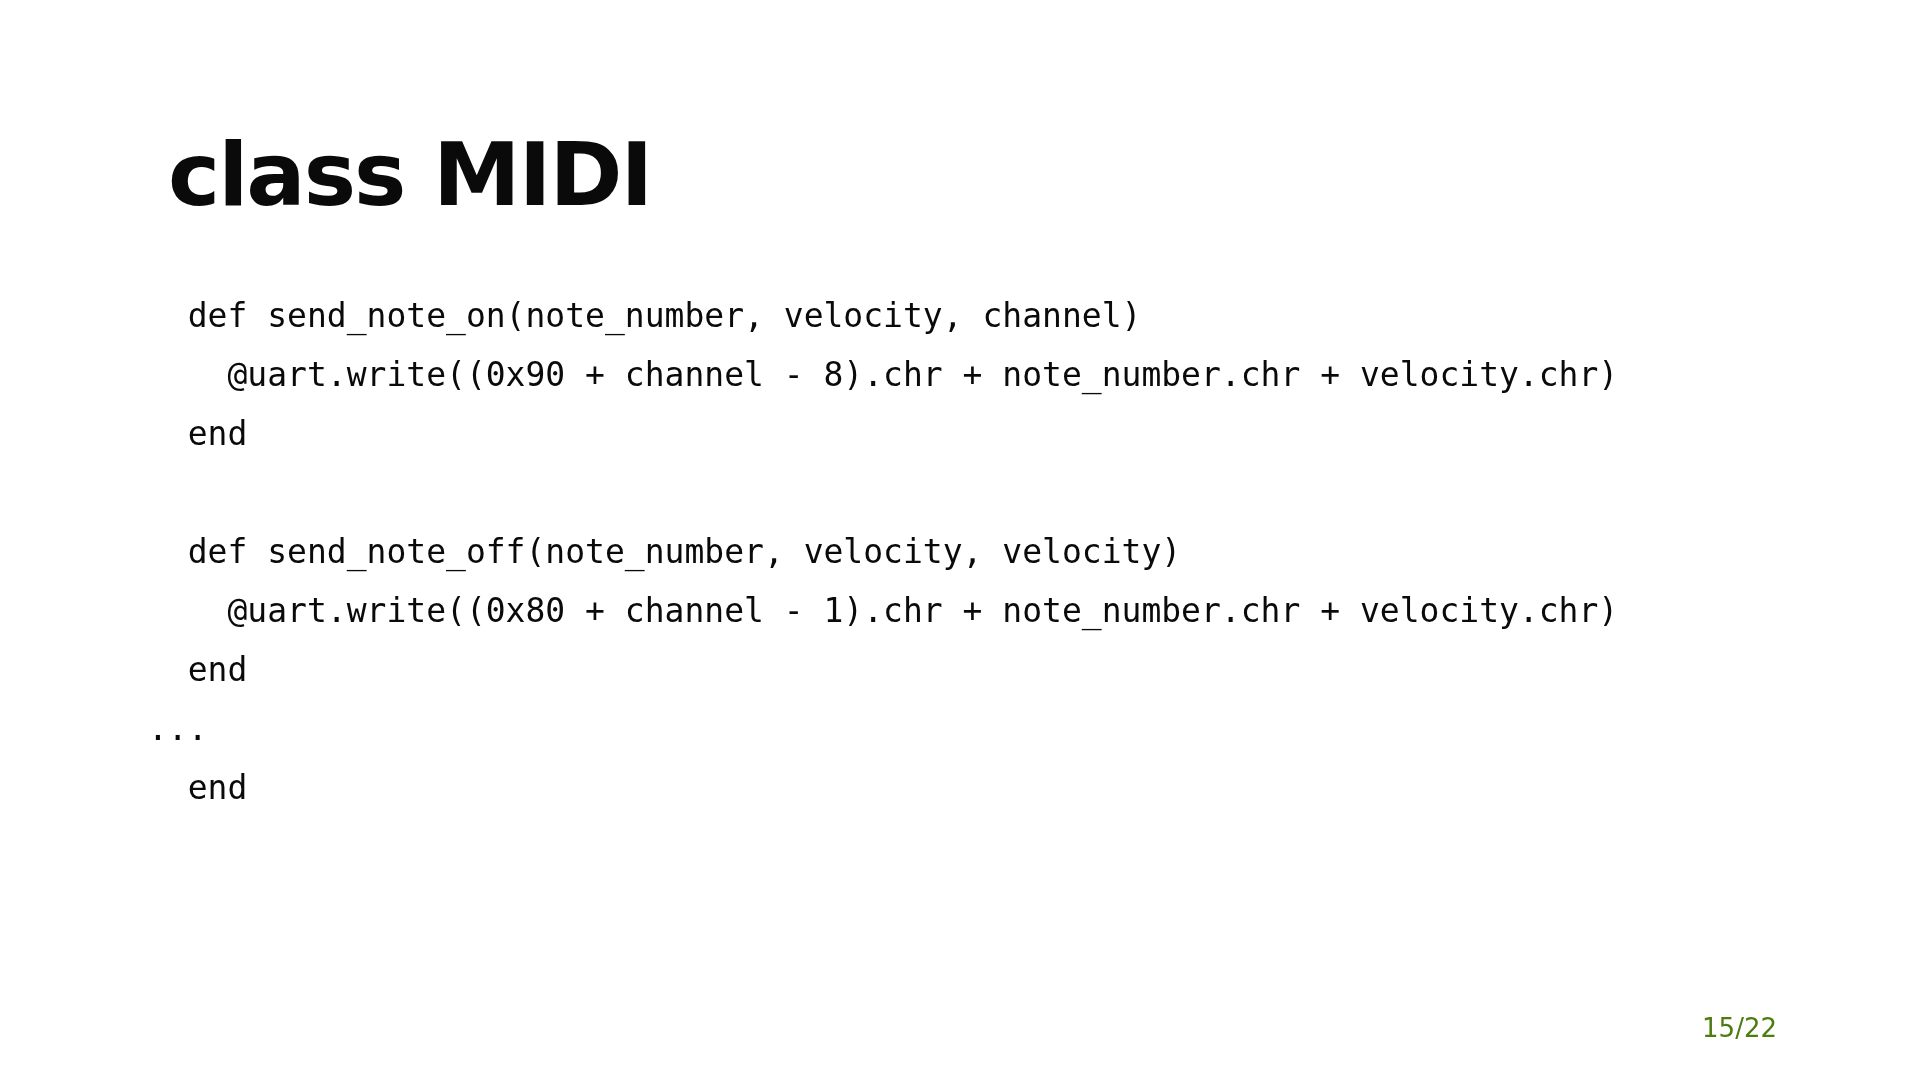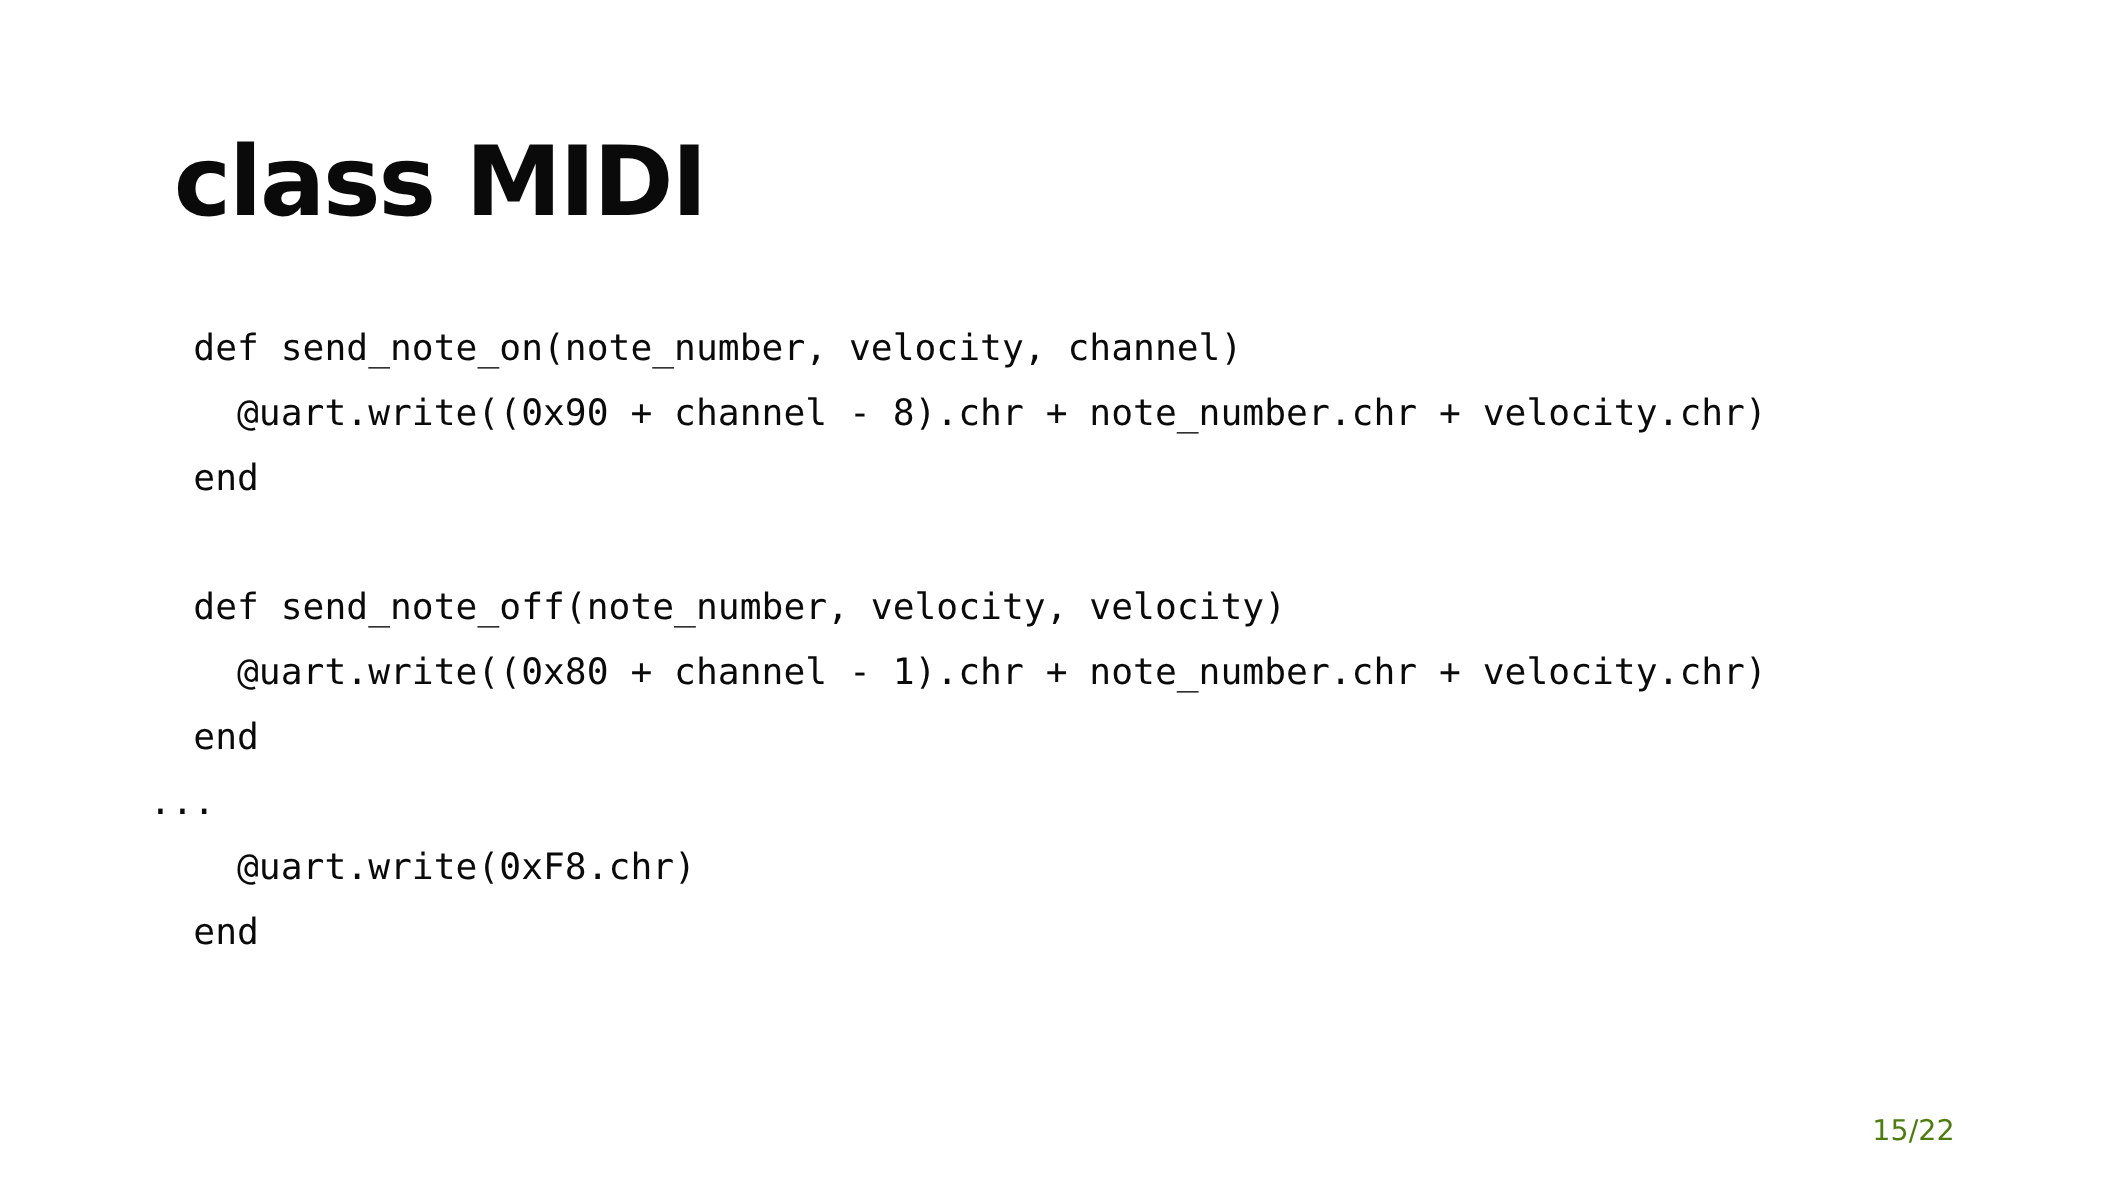--- a/index.html
+++ b/index.html
@@ -12,32 +12,32 @@
     width: 1920px;
     height: 1080px;
     background: #ffffff;
     overflow: hidden;
     font-family: "DejaVu Sans", "Liberation Sans", sans-serif;
   }
   .title {
     position: absolute;
     left: 150px;
     top: 113px;
-    margin: 8px;
+    margin: 18px;
     font-family: "DejaVu Sans", "Liberation Sans", sans-serif;
     font-size: 88px;
     font-weight: bold;
     letter-spacing: -2px;
     line-height: 1;
     color: #0a0a0a;
     white-space: pre;
   }
   .code {
     position: absolute;
-    left: 136px;
+    left: 148px;
     top: 286px;
     color: #0a0a0a;
   }
   .code-line {
     font-family: "DejaVu Sans Mono", "Liberation Mono", monospace;
     font-size: 33px;
     line-height: 59px;
     min-height: 59px;
     white-space: pre;
     font-weight: 500;
@@ -61,19 +61,18 @@
 
   <div class="code">
     <div class="code-line">  def send_note_on(note_number, velocity, channel)</div>
     <div class="code-line">    @uart.write((0x90 + channel - 8).chr + note_number.chr + velocity.chr)</div>
     <div class="code-line">  end</div>
     <div class="code-line"></div>
     <div class="code-line">  def send_note_off(note_number, velocity, velocity)</div>
     <div class="code-line">    @uart.write((0x80 + channel - 1).chr + note_number.chr + velocity.chr)</div>
     <div class="code-line">  end</div>
     <div class="code-line">...</div>
-    <div class="code-line">    @uart.write(0xF8.chr)</div>
     <div class="code-line">  end</div>
   </div>
 
   <div class="page-number">15/22</div>
 
 </div>
 
 </body></html>

